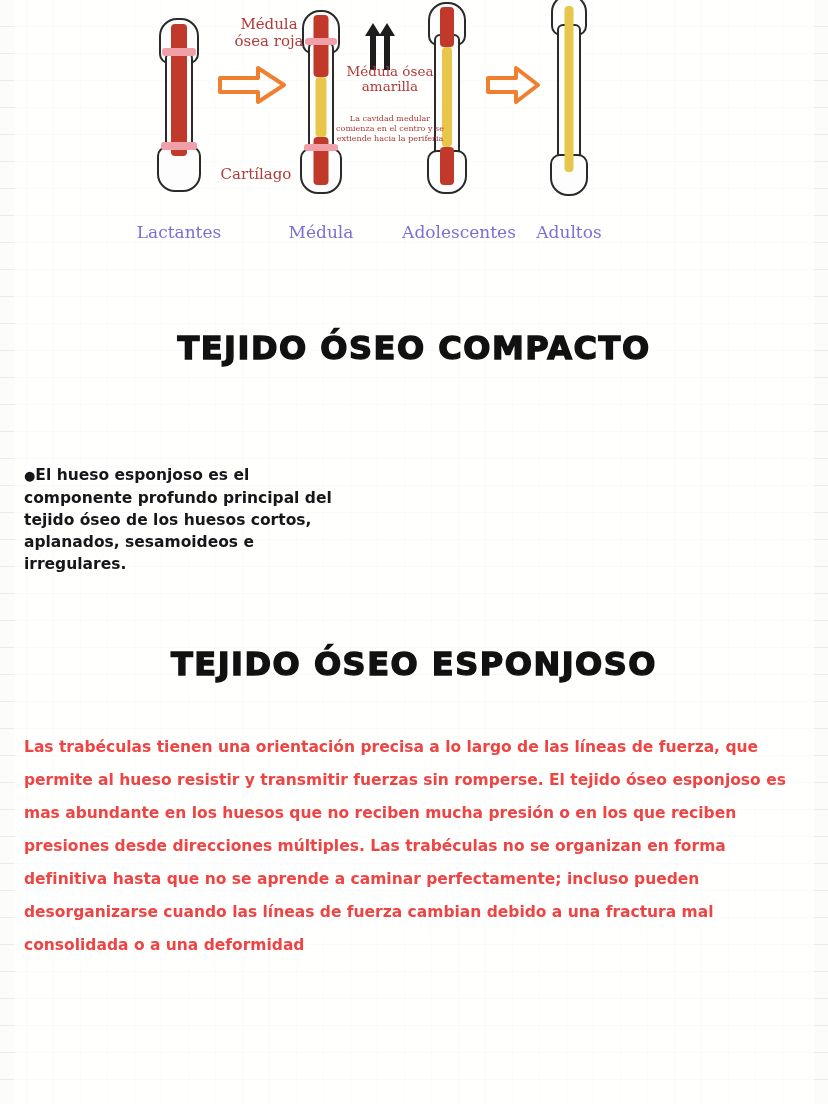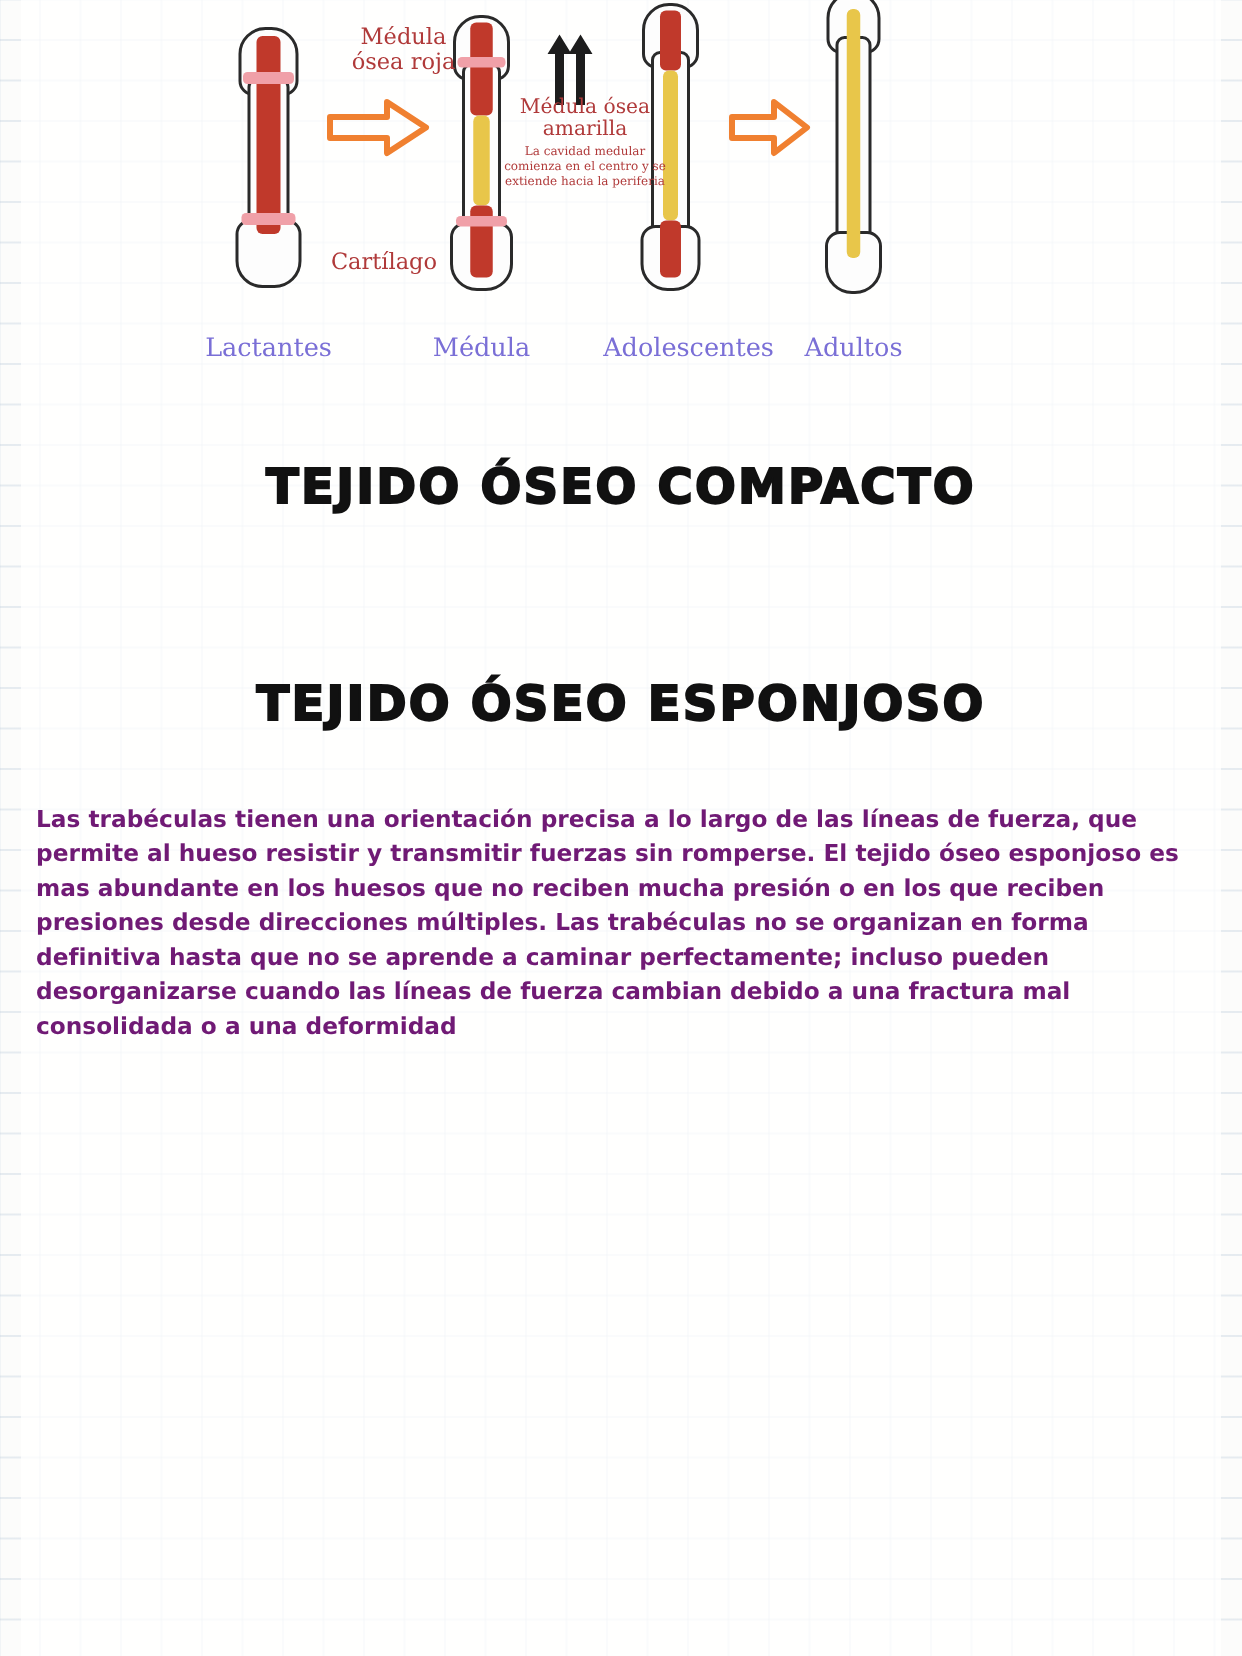--- a/index.html
+++ b/index.html
@@ -53,21 +53,21 @@
   }
   #main-title {
     font-size: 46px;
     line-height: 50px;
     padding-top: 44px;
     letter-spacing: 2px;
   }
   #heading-compacto {
     font-size: 32px;
     line-height: 36px;
-    margin-top: 64px;
+    margin-top: 88px;
   }
   #heading-esponjoso {
     font-size: 32px;
     line-height: 36px;
     margin-top: 56px;
   }
 
   
   #diagram {
     position: relative;
@@ -155,22 +155,22 @@
     font-weight: 600;
   }
   .bullet-dot {
     font-size: 13px;
     vertical-align: middle;
   }
   #esponjoso-text {
     padding: 22px 38px 0 24px;
     font-family: "DejaVu Sans", sans-serif;
     font-size: 15.5px;
-    line-height: 23px;
-    color: #701a75;
+    line-height: 33px;
+    color: #ef4444;
     font-weight: 600;
   }
 </style>
 </head>
 <body>
 
 <div id="grid-bg"></div>
 <div id="paper"></div>
 
 <div id="content">
@@ -230,28 +230,33 @@
     </svg>
 
     <div class="diag-note" style="left:80px; top:4px; width:110px; font-size:15px;">
       <div>Médula</div>
       <div>ósea roja</div>
     </div>
 
     <div class="diag-note" style="left:200px; top:52px; width:112px; font-size:13.5px;">
       <div>Médula ósea</div>
       <div>amarilla</div>
-      <div style="font-size:8px; line-height:1.25; margin-top:2px;">La cavidad medular comienza en el centro y se extiende hacia la periferia</div>
+      <div style="font-size:8px; line-height:1.25; margin-top:20px;">La cavidad medular comienza en el centro y se extiende hacia la periferia</div>
     </div>
 
     <div class="diag-note" style="left:62px; top:154px; width:120px; font-size:15px;">Cartílago</div>
   </div>
 
   <h2 id="heading-compacto" class="title">TEJIDO ÓSEO COMPACTO</h2>
 
   <div id="two-col">
+    <div class="col col-left" style="padding-top:30px;">
+      <p class="body-text">
+        <span class="bullet-dot">●</span><span>El hueso esponjoso es el componente profundo principal del tejido óseo de los huesos cortos, aplanados, sesamoideos e irregulares.</span>
+      </p>
+    </div>
   </div>
 
   <h2 id="heading-esponjoso" class="title">TEJIDO ÓSEO ESPONJOSO</h2>
 
   <p id="esponjoso-text">Las trabéculas tienen una orientación precisa a lo largo de las líneas de fuerza, que permite al hueso resistir y transmitir fuerzas sin romperse. El tejido óseo esponjoso es mas abundante en los huesos que no reciben mucha presión o en los que reciben presiones desde direcciones múltiples. Las trabéculas no se organizan en forma definitiva hasta que no se aprende a caminar perfectamente; incluso pueden desorganizarse cuando las líneas de fuerza cambian debido a una fractura mal consolidada o a una deformidad</p>
 
 </div>
 
 </body></html>

